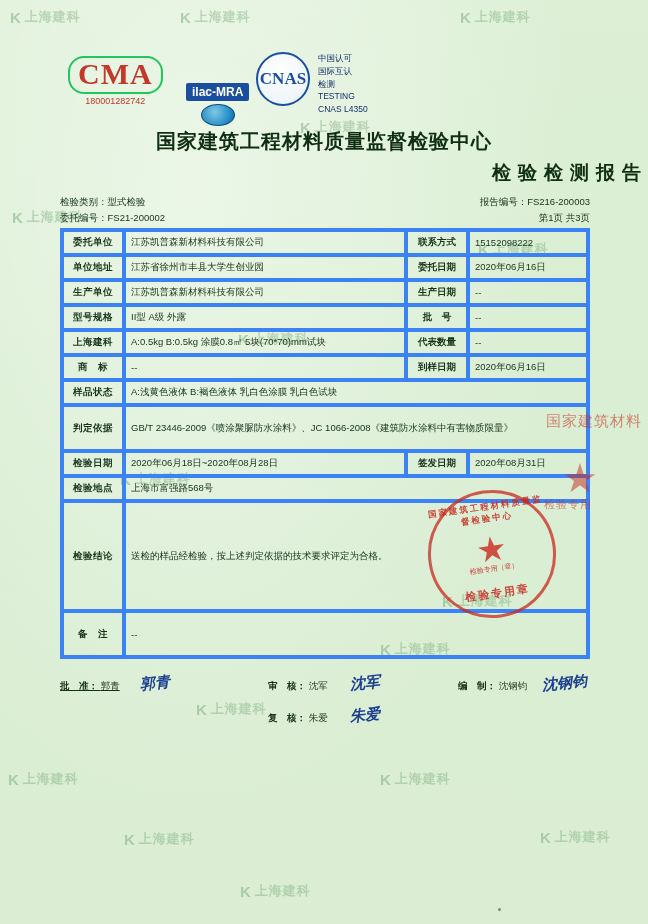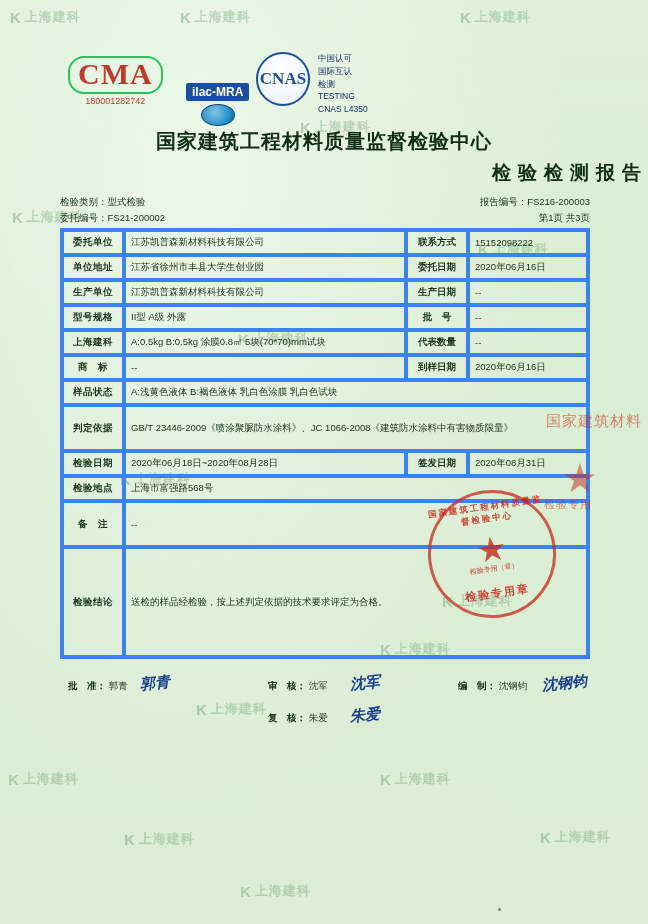--- a/index.html
+++ b/index.html
@@ -313,45 +313,45 @@
         <td class="lbl">检验日期</td>
         <td class="val">2020年06月18日~2020年08月28日</td>
         <td class="lbl2">签发日期</td>
         <td class="val2">2020年08月31日</td>
       </tr>
       <tr>
         <td class="lbl">检验地点</td>
         <td class="val" colspan="3">上海市富强路568号</td>
       </tr>
       <tr>
+        <td class="lbl tall">检验结论</td>
+        <td class="val tall concl-text" colspan="3">送检的样品经检验，按上述判定依据的技术要求评定为合格。</td>
+      </tr>
+      <tr>
         <td class="lbl tall-note">备　注</td>
         <td class="val tall-note" colspan="3">--</td>
-      </tr>
-      <tr>
-        <td class="lbl tall">检验结论</td>
-        <td class="val tall concl-text" colspan="3">送检的样品经检验，按上述判定依据的技术要求评定为合格。</td>
       </tr>
     </tbody>
   </table>
 
   <div class="stamp-edge">
     <div class="t1">国家建筑材料</div>
     <div class="big-star">★</div>
     <div class="t2">检验专用</div>
   </div>
 
   <div class="stamp-main">
     <div class="arc-top">国家建筑工程材料质量监督检验中心</div>
     <div class="star">★</div>
     <div class="mid">检验专用（章）</div>
     <div class="arc-bot">检验专用章</div>
   </div>
 
   <div class="signrow">
-    <div class="sig" style="left:8px; top:0px;">
+    <div class="sig" style="left:0px; top:0px;text-decoration:underline;">
       <span class="sig-label">批　准：</span>
       <span>郭青</span>
     </div>
     <div class="sig hand" style="left:80px; top:-6px;">郭青</div>
 
     <div class="sig" style="left:208px; top:0px;">
       <span class="sig-label">审　核：</span>
       <span>沈军</span>
     </div>
     <div class="sig hand" style="left:290px; top:-6px;">沈军</div>

